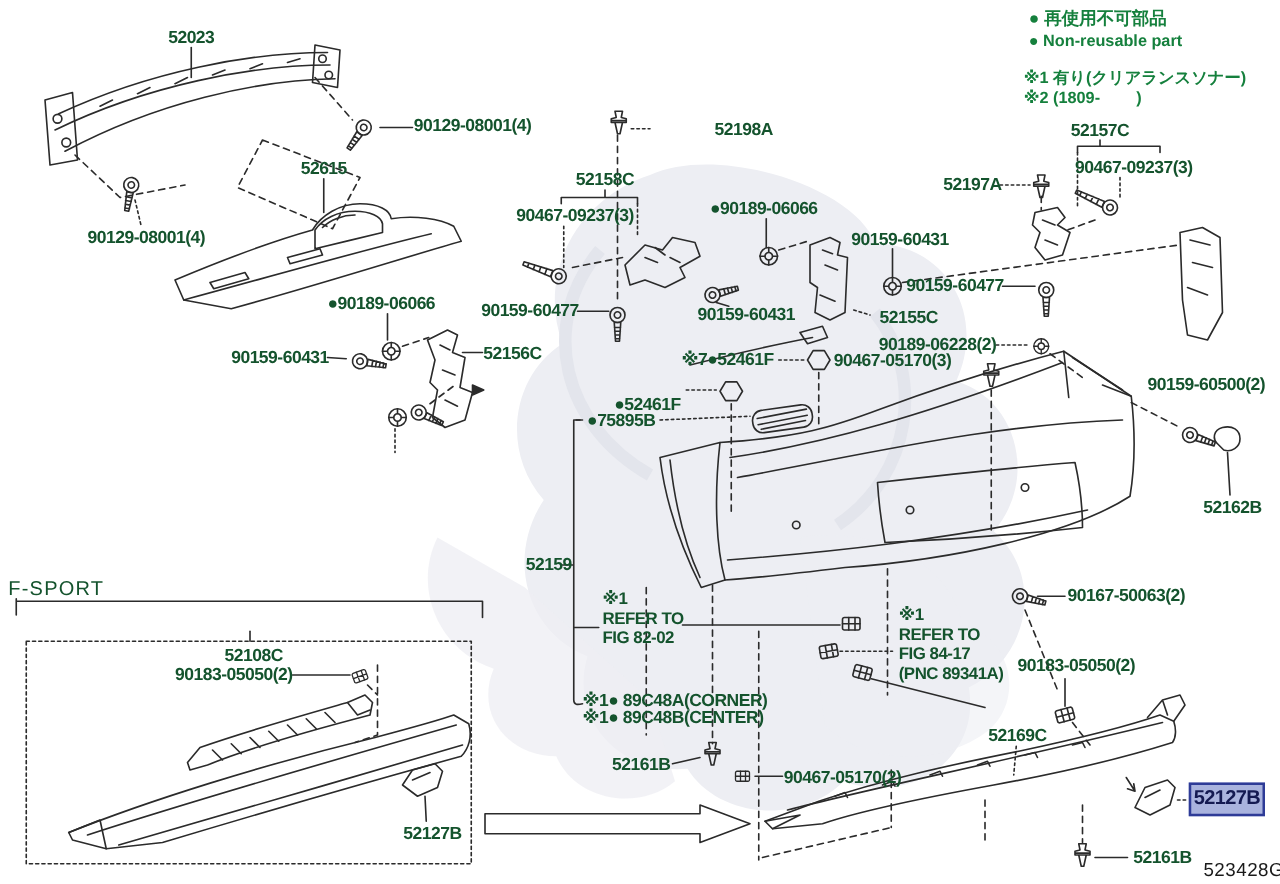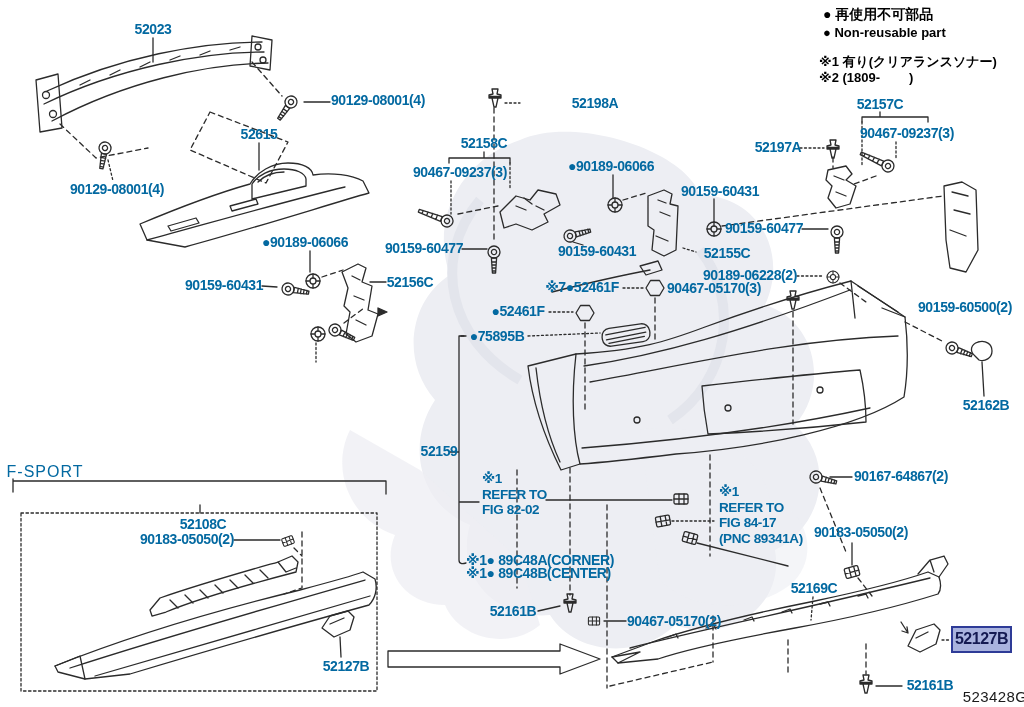--- a/index.html
+++ b/index.html
@@ -1,29 +1,29 @@
 <!DOCTYPE html>
 <html><head>
 <meta charset="utf-8">
 <style>
   html,body{margin:0;padding:0;background:#fff}
   #stage{position:relative;width:1024px;height:707px;background:#ffffff;overflow:hidden;
          font-family:"Liberation Sans","DejaVu Sans",sans-serif}
   #art-svg{position:absolute;left:0;top:0}
   #labels-layer{position:absolute;left:0;top:0;width:1024px;height:707px}
   .lbl{position:absolute;transform:translate(-50%,-50%);font-weight:bold;font-size:14px;
-       letter-spacing:-0.4px;color:#0369a1;white-space:pre;line-height:1.12}
+       letter-spacing:-0.4px;color:#14532d;white-space:pre;line-height:1.12}
   .lbl.block{transform:none;font-size:13.5px;text-align:left;line-height:1.16}
   .lbl.lm{transform:translate(0,-50%)}
   .lbl.code{font-weight:normal;font-size:15px;letter-spacing:0.4px;color:#1a1a1a}
   .lbl.fsport{font-weight:normal;font-size:16px;letter-spacing:1px;transform:translate(-50%,-50%)}
   .hl{position:absolute;left:951px;top:626px;width:61px;height:27px;background:#a9b3de;
       border:2px solid #2e3b97;box-sizing:border-box;color:#141a52;text-align:center;
       font-weight:bold;font-size:16px;line-height:22px;letter-spacing:-0.5px}
-  .lg{position:absolute;font-weight:bold;color:#000000;white-space:pre}
+  .lg{position:absolute;font-weight:bold;color:#15803d;white-space:pre}
   .lg.l1{left:823px;top:6px;font-size:14px}
   .lg.l2{left:823px;top:25px;font-size:13px}
   .lg.l3{left:819px;top:53px;font-size:13px}
   .lg.l4{left:819px;top:70px;font-size:13px}
 </style>
 </head>
 <body>
 
 <div id="stage">
 
@@ -287,33 +287,33 @@
       <div class="lbl" style="left: 764px; top: 229px;">90159-60477</div>
       <div class="lbl" style="left: 424px; top: 249px;">90159-60477</div>
       <div class="lbl" style="left: 597px; top: 252px;">90159-60431</div>
       <div class="lbl" style="left: 727px; top: 254px;">52155C</div>
       <div class="lbl" style="left: 305px; top: 243px;">●90189-06066</div>
       <div class="lbl" style="left: 224px; top: 286px;">90159-60431</div>
       <div class="lbl" style="left: 410px; top: 283px;">52156C</div>
       <div class="lbl" style="left: 750px; top: 276px;">90189-06228(2)</div>
       <div class="lbl" style="left: 965px; top: 308px;">90159-60500(2)</div>
       <div class="lbl" style="left: 582px; top: 288px;">※7●52461F</div>
-      <div class="lbl" style="left: 518px; top: 312px;">●52461F</div>
+      <div class="lbl" style="left: 518px; top: 324px;">●52461F</div>
       <div class="lbl" style="left: 497px; top: 337px;">●75895B</div>
       <div class="lbl" style="left: 714px; top: 289px;">90467-05170(3)</div>
       <div class="lbl" style="left: 986px; top: 406px;">52162B</div>
       <div class="lbl" style="left: 439px; top: 452px;">52159</div>
       <div class="lbl block" style="left: 482px; top: 471px;">※1
 REFER TO
 FIG 82-02</div>
       <div class="lbl block" style="left: 719px; top: 484px;">※1
 REFER TO
 FIG 84-17
 (PNC 89341A)</div>
-      <div class="lbl" style="left: 901px; top: 477px;">90167-64867(2)</div>
+      <div class="lbl" style="left: 901px; top: 477px;">90167-50063(2)</div>
       <div class="lbl" style="left: 861px; top: 533px;">90183-05050(2)</div>
       <div class="lbl lm" style="left: 466px; top: 561px;">※1● 89C48A(CORNER)</div>
       <div class="lbl lm" style="left: 466px; top: 574px;">※1● 89C48B(CENTER)</div>
       <div class="lbl" style="left: 513px; top: 612px;">52161B</div>
       <div class="lbl" style="left: 674px; top: 622px;">90467-05170(2)</div>
       <div class="lbl" style="left: 814px; top: 589px;">52169C</div>
       <div class="lbl" style="left: 930px; top: 686px;">52161B</div>
       <div class="lbl code" style="left: 995px; top: 697px;">523428G</div>
       <div class="lbl fsport" style="left: 45px; top: 472px;">F-SPORT</div>
       <div class="lbl" style="left: 203px; top: 497px; margin-top: 28px;">52108C</div>

